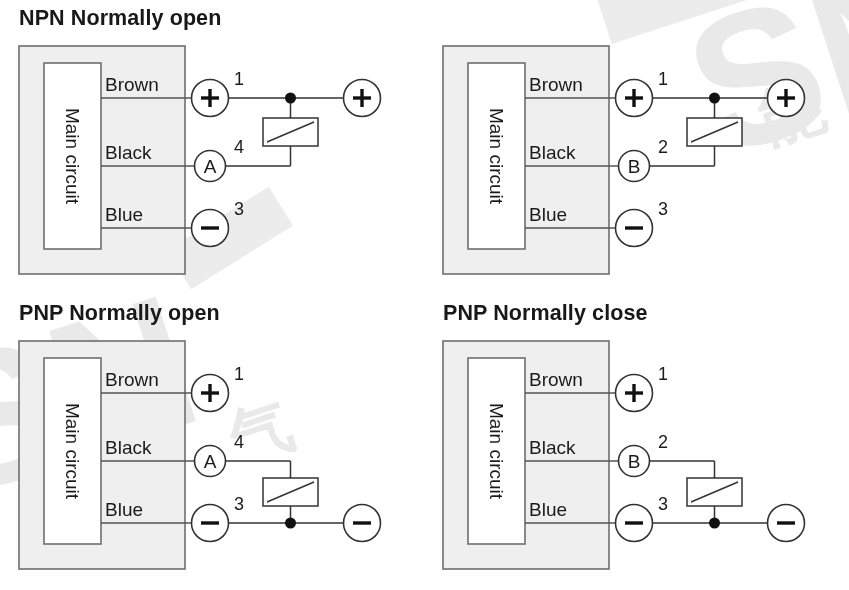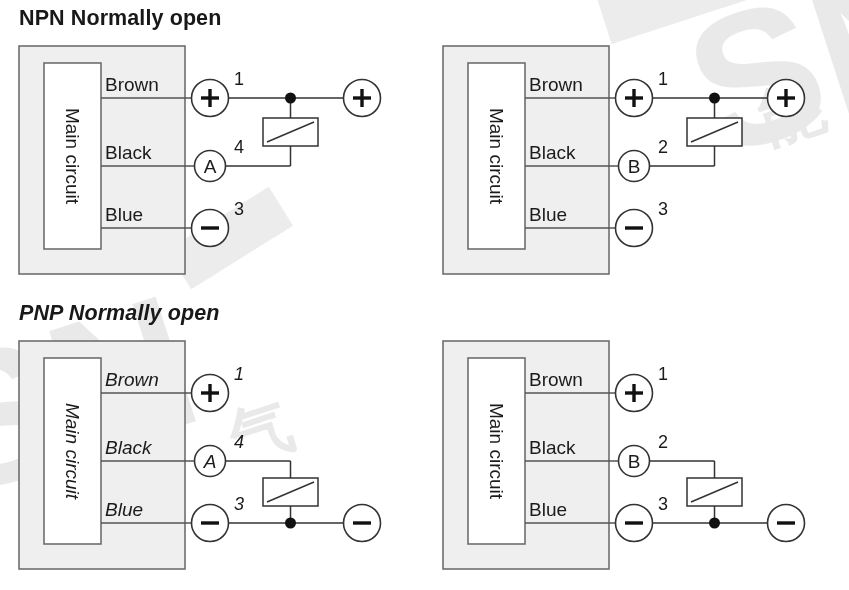--- a/index.html
+++ b/index.html
@@ -47,21 +47,21 @@
     inset: 0;
     z-index: 2;
   }
   .quadrant {
     position: absolute;
     width: 425px;
     height: 295px;
   }
   #quad-0 { left: 0;     top: 0;   }
   #quad-1 { left: 424px; top: 0;   }
-  #quad-2 { left: 0;     top: 295px; font-style: italic; }
+  #quad-2 { left: 0;     top: 295px; }
   #quad-3 { left: 424px; top: 295px; }
 
   .diagram-title {
     position: absolute;
     left: 19px;
     top: 6px;
     font-size: 21.5px;
     font-weight: bold;
     letter-spacing: 0.1px;
     color: #181818;
@@ -239,20 +239,21 @@
         <line x1="290.5" y1="211" x2="290.5" y2="228" class="wire-dark"></line>
         <line x1="225.5" y1="166" x2="290.5" y2="166" class="wire-dark"></line>
         <circle cx="290.5" cy="228" r="5.5" class="node-dot"></circle>
         <g>
           <circle cx="362" cy="228" r="18.5" class="term-circle"></circle>
           <line x1="353" y1="228" x2="371" y2="228" class="term-mark"></line>
         </g>
       </svg>
     </div>
   <div class="quadrant" id="quad-3">
+    <div class="diagram-title">PNP Normally close</div>
   <svg width="425" height="295" viewBox="0 0 425 295">
         <rect x="19" y="46" width="166" height="228" class="panel-outer"></rect>
         <rect x="44" y="63" width="57" height="186" class="panel-inner"></rect>
         <text x="72.5" y="156" dominant-baseline="central" transform="rotate(90 72.5 156)" class="lbl-main">Main circuit</text>
         <line x1="101" y1="98" x2="191.5" y2="98" class="wire"></line>
         <text x="105" y="91" class="lbl-wire">Brown</text>
         <g>
           <circle cx="210" cy="98" r="18.5" class="term-circle"></circle>
           <line x1="201" y1="98" x2="219" y2="98" class="term-mark"></line>
           <line x1="210" y1="89" x2="210" y2="107" class="term-mark"></line>

